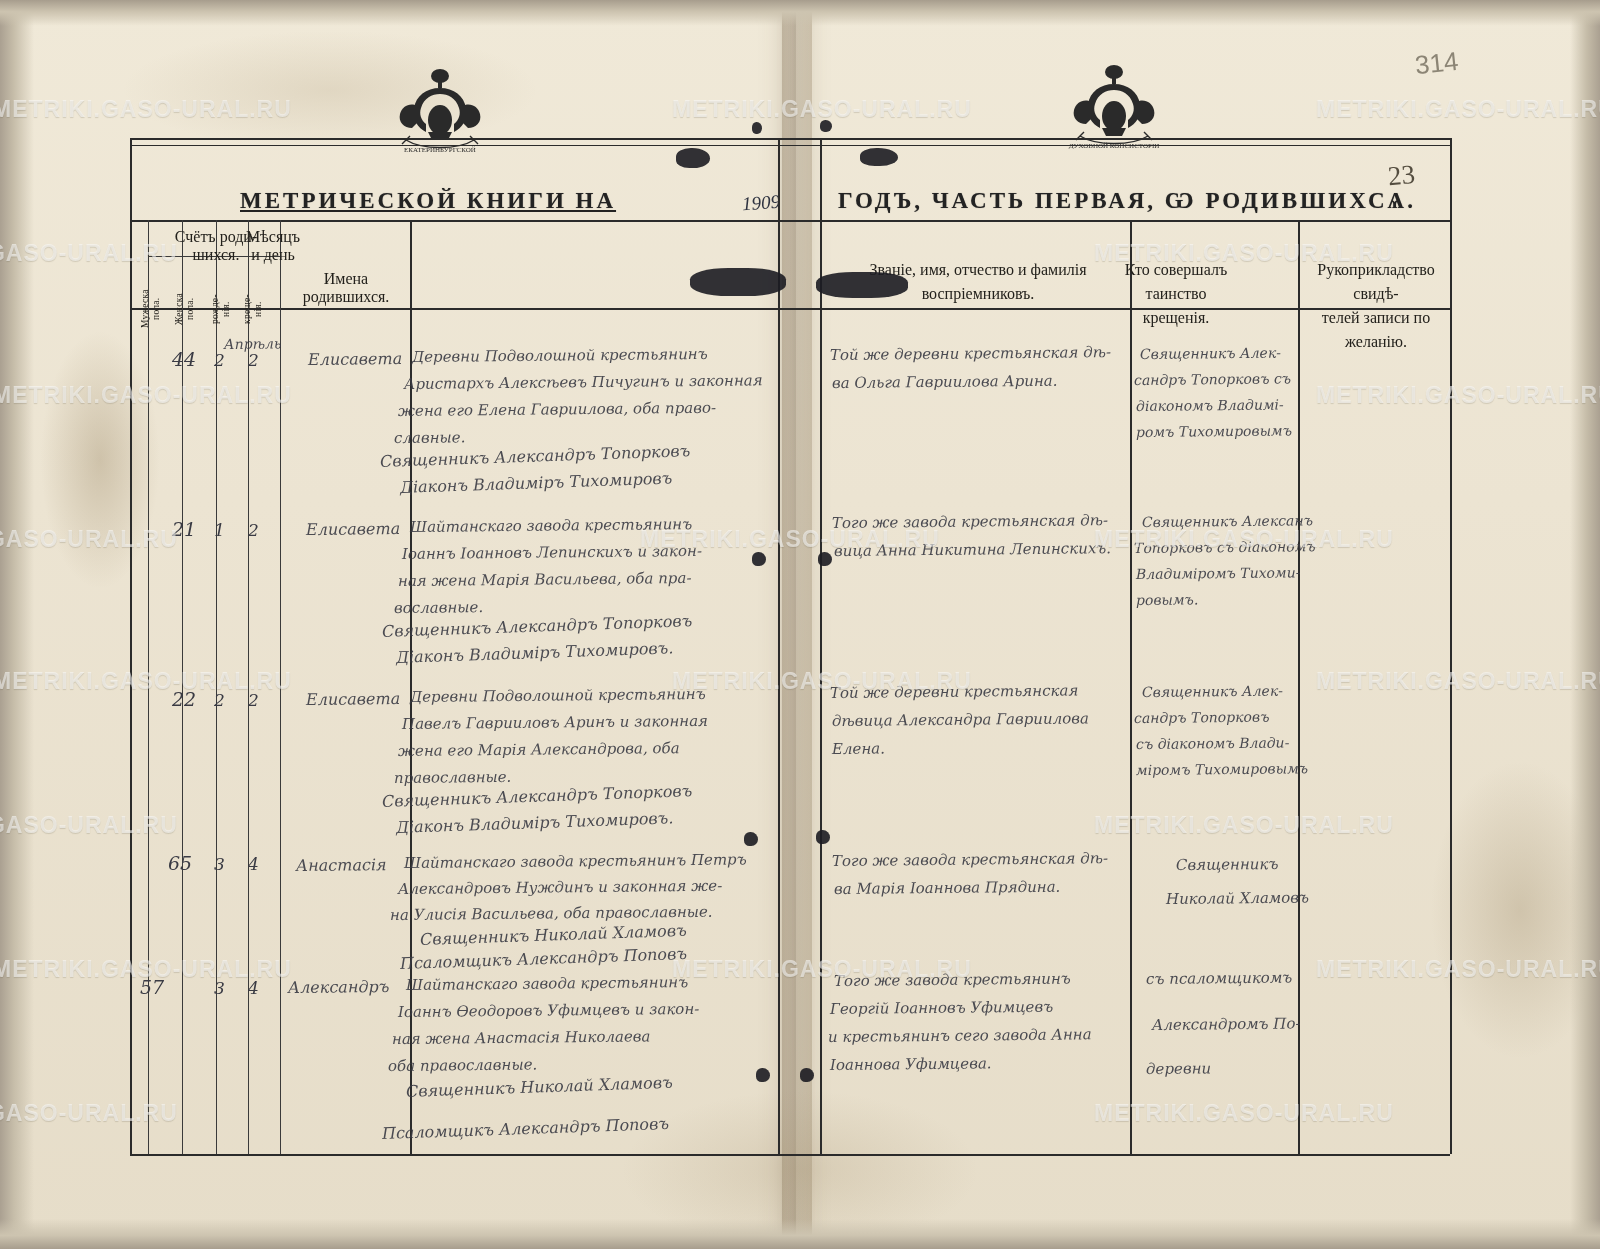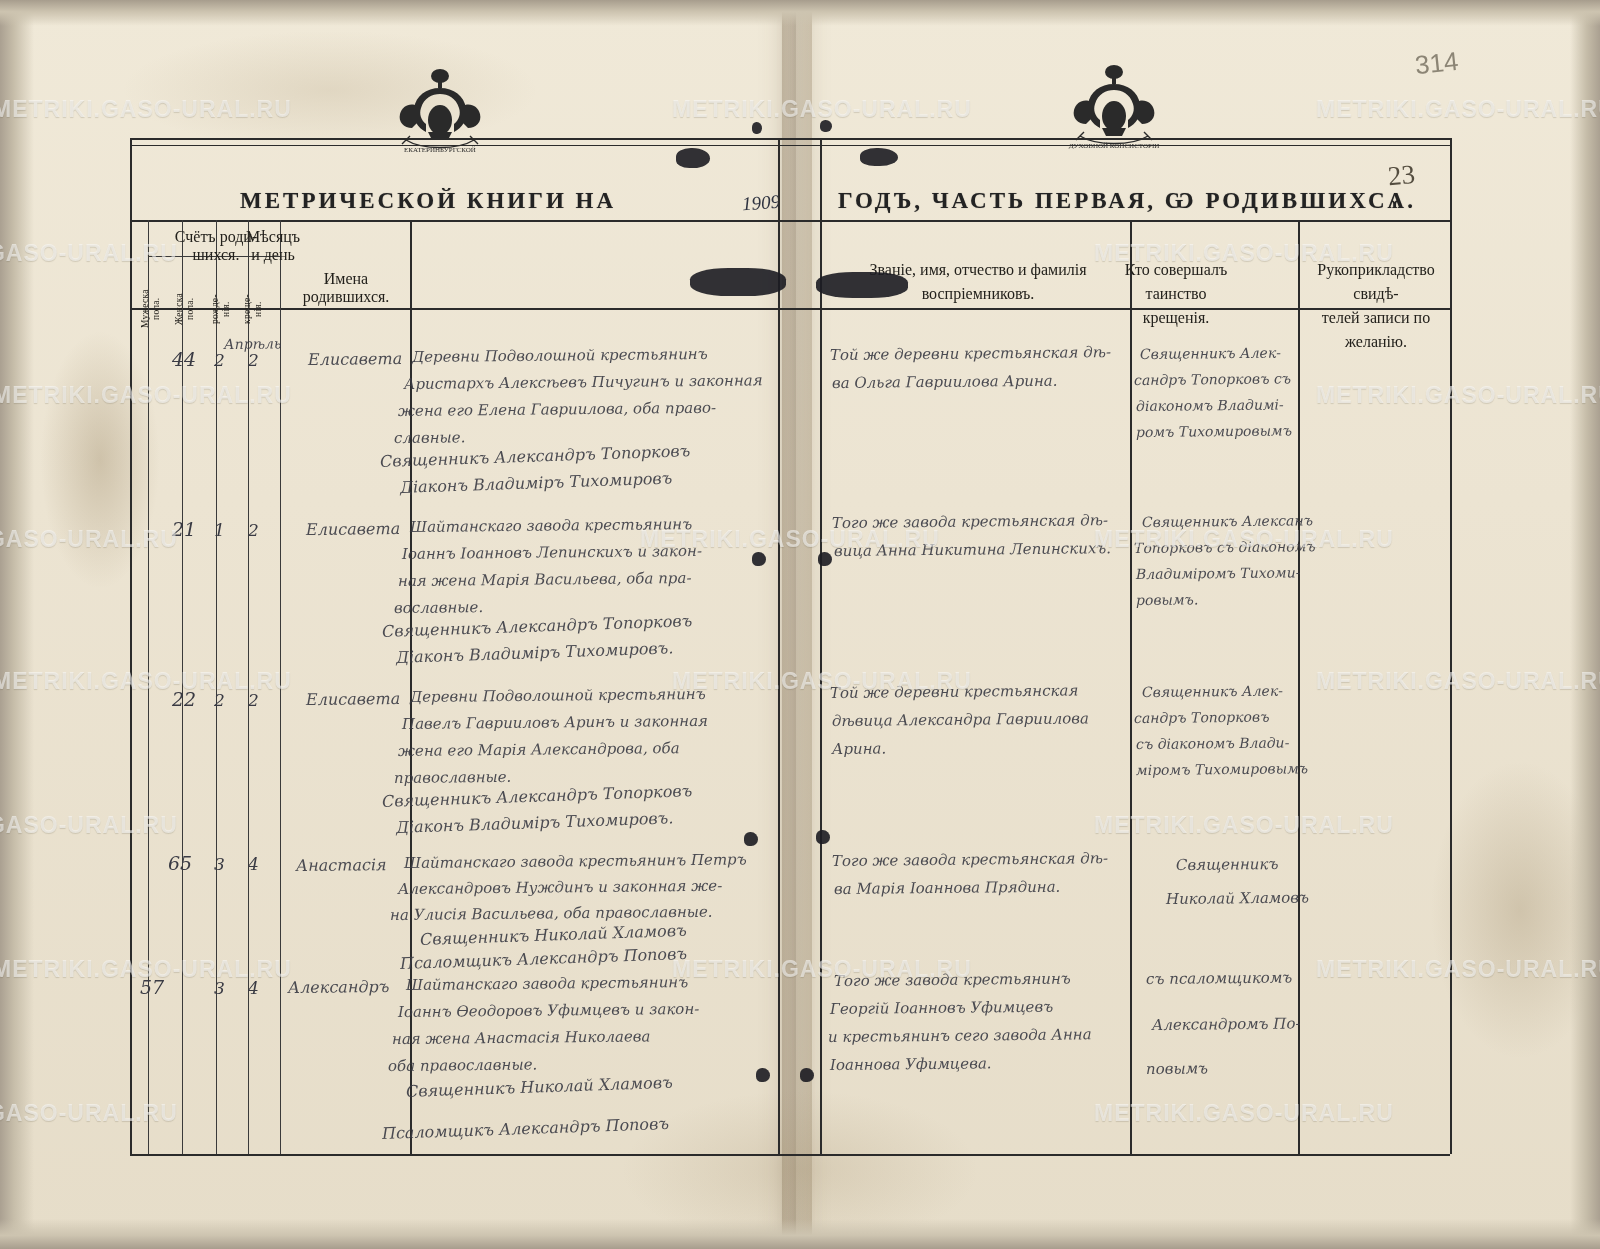--- a/index.html
+++ b/index.html
@@ -48,21 +48,21 @@
   .rule{position:absolute;background:#2b2b2b;}
   .v{width:1.6px;}
   .h{height:1.6px;}
   .v.thin{width:1.2px;background:#3a3a3a;}
   .h.thin{height:1.2px;background:#3a3a3a;}
   .title-txt{
     font-family:"Liberation Serif", serif;
     font-size:23px;letter-spacing:3px;color:#232323;font-weight:700;
     text-shadow:0 0 1px rgba(0,0,0,.35);
   }
-  #title-left{position:absolute;left:240px;top:188px;}
+  #title-left{position:absolute;left:240px;top:188px;text-decoration:underline;}
   #title-right{position:absolute;left:838px;top:188px;}
   #year-ink{
     position:absolute;left:742px;top:192px;
     font-family:"Liberation Serif", serif;font-size:19px;color:#2f3340;
     transform:rotate(-4deg);font-style:italic;
   }
   #folio{
     position:absolute;left:1388px;top:160px;
     font-size:27px;color:#3a3326;font-family:"Liberation Serif",serif;
     transform:rotate(-5deg);opacity:.85;
@@ -254,21 +254,21 @@
   <div class="num" style="left:248px;top:690px;font-size:17px;">2</div>
   <div class="hw r2" style="left:306px;top:690px;font-size:16px;">Елисавета</div>
   <div class="hw r2" style="left:410px;top:688px;font-size:15px;">Деревни Подволошной крестьянинъ</div>
   <div class="hw r2" style="left:402px;top:715px;font-size:15px;">Павелъ Гаврииловъ Аринъ и законная</div>
   <div class="hw r2" style="left:398px;top:742px;font-size:15px;">жена его Марія Александрова, оба</div>
   <div class="hw r2" style="left:394px;top:769px;font-size:15px;">православные.</div>
   <div class="hw r3" style="left:382px;top:792px;font-size:16px;">Священникъ Александръ Топорковъ</div>
   <div class="hw r3" style="left:396px;top:818px;font-size:16px;">Діаконъ Владиміръ Тихомировъ.</div>
   <div class="hw r2" style="left:830px;top:684px;font-size:15px;">Той же деревни крестьянская</div>
   <div class="hw r2" style="left:832px;top:712px;font-size:15px;">дѣвица Александра Гавриилова</div>
-  <div class="hw r2" style="left:832px;top:740px;font-size:15px;">Арина.</div>
+  <div class="hw r2" style="left:832px;top:740px;font-size:15px;">Елена.</div>
   <div class="hw r2" style="left:1142px;top:684px;font-size:14px;">Священникъ Алек-</div>
   <div class="hw r2" style="left:1134px;top:710px;font-size:14px;">сандръ Топорковъ</div>
   <div class="hw r2" style="left:1136px;top:736px;font-size:14px;">съ діакономъ Влади-</div>
   <div class="hw r2" style="left:1136px;top:762px;font-size:14px;">міромъ Тихомировымъ</div>
 
   <div class="num" style="left:168px;top:852px;font-size:19px;">65</div>
   <div class="num" style="left:214px;top:854px;font-size:17px;">3</div>
   <div class="num" style="left:248px;top:854px;font-size:17px;">4</div>
   <div class="hw r2" style="left:296px;top:856px;font-size:16px;">Анастасія</div>
   <div class="hw r2" style="left:404px;top:854px;font-size:15px;">Шайтанскаго завода крестьянинъ Петръ</div>
@@ -290,21 +290,21 @@
   <div class="hw r2" style="left:392px;top:1030px;font-size:15px;">ная жена Анастасія Николаева</div>
   <div class="hw r2" style="left:388px;top:1057px;font-size:15px;">оба православные.</div>
   <div class="hw r3" style="left:406px;top:1082px;font-size:16px;">Священникъ Николай Хламовъ</div>
   <div class="hw r3" style="left:382px;top:1124px;font-size:16px;">Псаломщикъ Александръ Поповъ</div>
   <div class="hw r2" style="left:834px;top:972px;font-size:15px;">Того же завода крестьянинъ</div>
   <div class="hw r2" style="left:830px;top:1000px;font-size:15px;">Георгій Іоанновъ Уфимцевъ</div>
   <div class="hw r2" style="left:828px;top:1028px;font-size:15px;">и крестьянинъ сего завода Анна</div>
   <div class="hw r2" style="left:830px;top:1056px;font-size:15px;">Іоаннова Уфимцева.</div>
   <div class="hw r2" style="left:1146px;top:970px;font-size:15px;">съ псаломщикомъ</div>
   <div class="hw r2" style="left:1152px;top:1016px;font-size:15px;">Александромъ По-</div>
-  <div class="hw r2" style="left:1146px;top:1060px;font-size:15px;">повымъ</div>
+  <div class="hw r2" style="left:1146px;top:1060px;font-size:15px;">деревни</div>
 
   <div class="blot" style="left:676px;top:148px;width:34px;height:20px;"></div>
   <div class="blot" style="left:752px;top:122px;width:10px;height:12px;"></div>
   <div class="blot" style="left:820px;top:120px;width:12px;height:12px;"></div>
   <div class="blot" style="left:860px;top:148px;width:38px;height:18px;"></div>
   <div class="blot" style="left:690px;top:268px;width:96px;height:28px;border-radius:40%;"></div>
   <div class="blot" style="left:816px;top:272px;width:92px;height:26px;border-radius:40%;"></div>
   <div class="blot" style="left:752px;top:552px;width:14px;height:14px;"></div>
   <div class="blot" style="left:818px;top:552px;width:14px;height:14px;"></div>
   <div class="blot" style="left:744px;top:832px;width:14px;height:14px;"></div>

